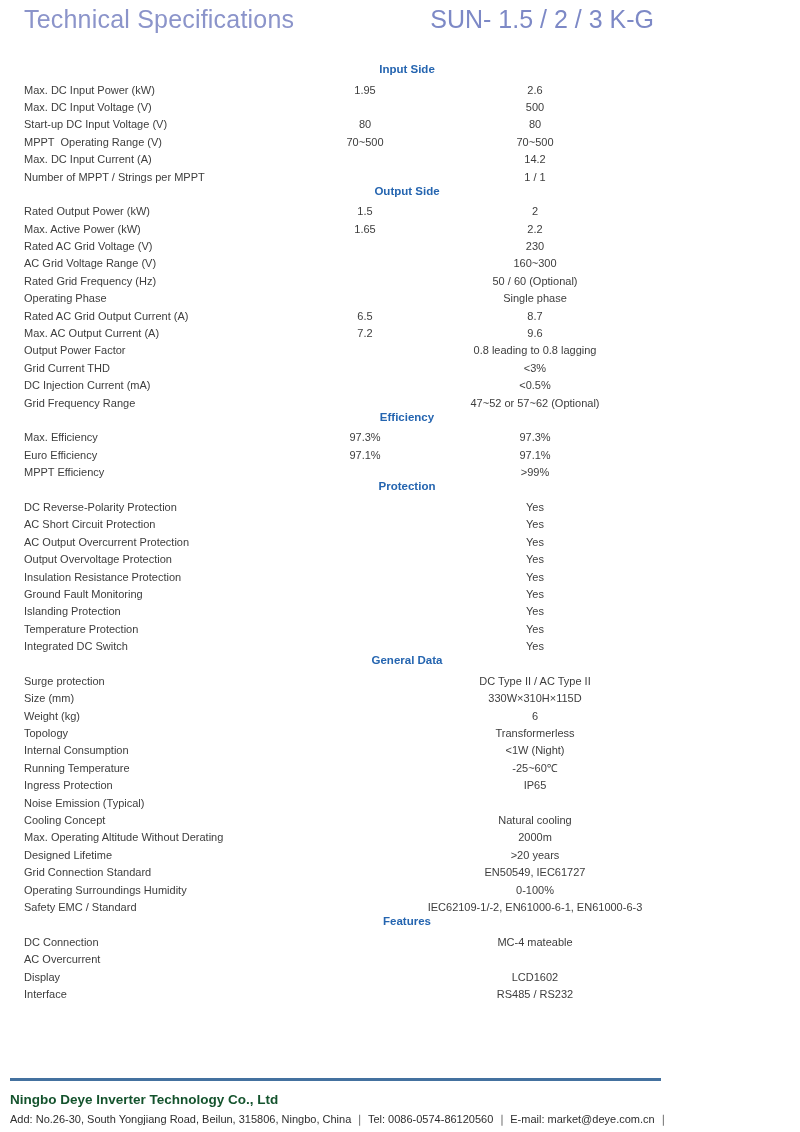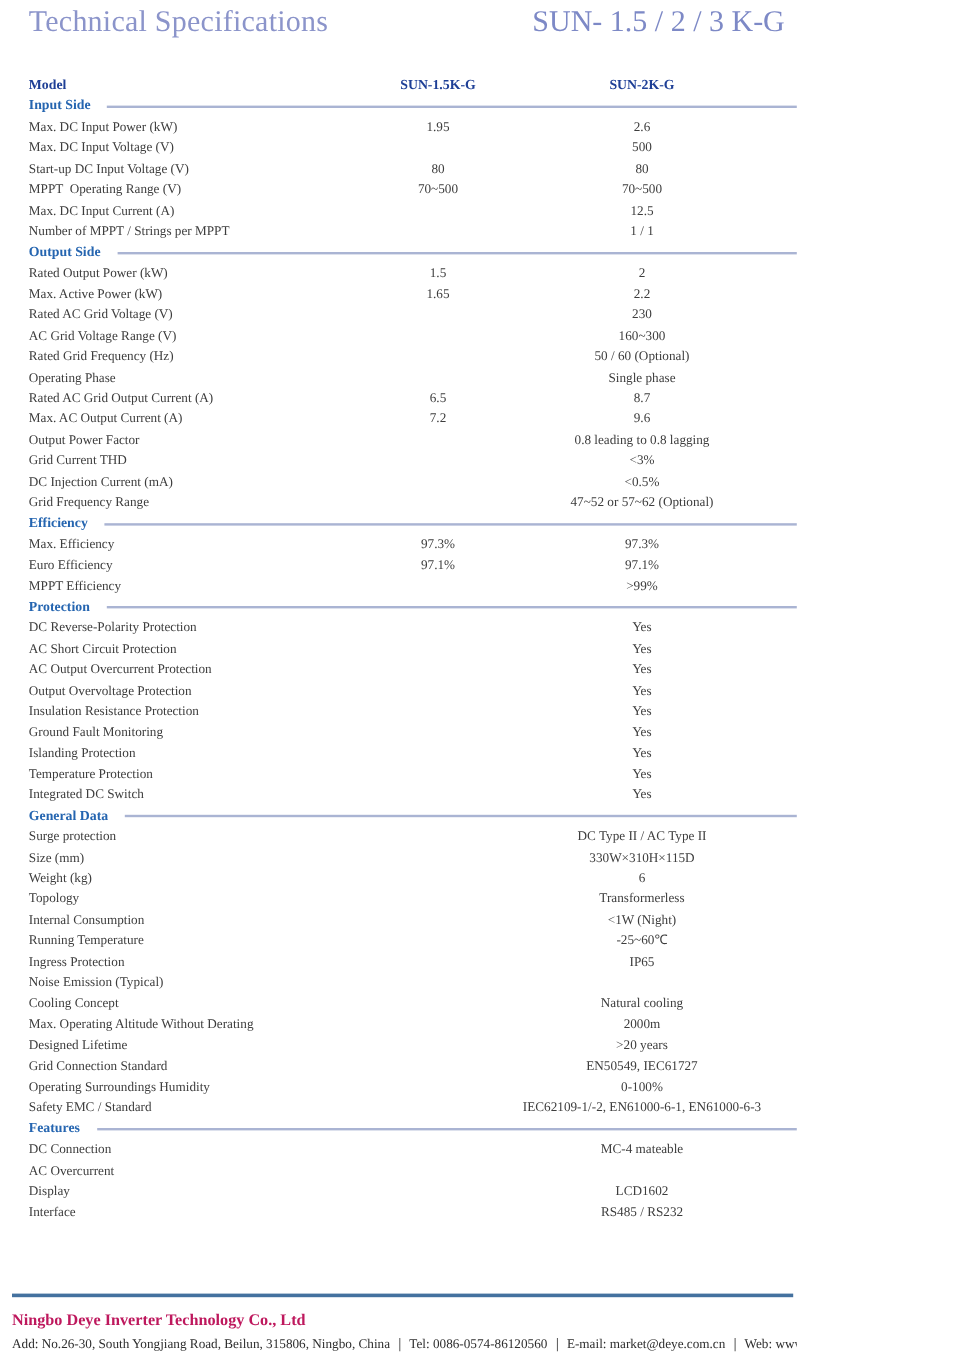--- a/index.html
+++ b/index.html
@@ -1,21 +1,21 @@
 <!DOCTYPE html>
 <html><head>
 <meta charset="utf-8">
 <style>
   html, body { margin: 0; padding: 0; background: #ffffff; }
   .page {
     position: relative;
     width: 664px;
     height: 1132px;
     background: #ffffff;
-    font-family: Liberation Serif, serif;
+    font-family: Liberation Sans, sans-serif;
     overflow: hidden;
   }
   
   .header {
     display: flex;
     justify-content: space-between;
     align-items: flex-start;
     padding: 5px 10px 0 24px;
   }
   .page-title {
@@ -44,20 +44,21 @@
   .center { text-align: center; }
   .span3 { grid-column: 2 / 5; }
   .model-row .cell {
     color: #1e3f96;
     font-weight: 700;
     font-size: 11.5px;
   }
   .section-row {
     display: flex;
     align-items: center;
+    flex-direction: column;
   }
   .section-title {
     font-size: 11.5px;
     font-weight: 700;
     color: #2565b0;
     line-height: 1;
   }
   .section-line {
     flex: 1;
     height: 2px;
@@ -72,21 +73,21 @@
     top: 1078px;
     height: 3px;
     background: #44719f;
   }
   .company-name {
     position: absolute;
     left: 10px;
     top: 1092px;
     font-size: 13.5px;
     font-weight: 700;
-    color: #be185d;
+    color: #14532d;
   }
   .company-contact {
     position: absolute;
     left: 10px;
     top: 1112px;
     font-size: 11px;
     color: #2e2e2e;
     white-space: nowrap;
   }
 </style>
@@ -94,26 +95,20 @@
 <body>
 
 <div class="page">
 
   <div class="header">
     <div class="page-title">Technical Specifications</div>
     <div class="product-name">SUN- 1.5 / 2 / 3 K-G</div>
   </div>
 
   <div class="spec-table" id="spec-table">
-      <div class="row model-row">
-        <div class="cell">Model</div>
-        <div class="cell center">SUN-1.5K-G</div>
-        <div class="cell center">SUN-2K-G</div>
-        <div class="cell center">SUN-3K-G</div>
-      </div>
       <div class="row section-row">
         <span class="section-title">Input Side</span>
         <span class="section-line"></span>
       </div>
       <div class="row data-row">
         <div class="cell">Max. DC Input Power (kW)</div>
         <div class="cell center">1.95</div>
         <div class="cell center">2.6</div>
         <div class="cell center">3.6</div>
       </div>
@@ -128,21 +123,21 @@
         <div class="cell center">80</div>
       </div>
       <div class="row data-row">
         <div class="cell">MPPT  Operating Range (V)</div>
         <div class="cell center">70~500</div>
         <div class="cell center">70~500</div>
         <div class="cell center">70~500</div>
       </div>
       <div class="row data-row">
         <div class="cell">Max. DC Input Current (A)</div>
-        <div class="cell center span3">12.5</div>
+        <div class="cell center span3">14.2</div>
       </div>
       <div class="row data-row">
         <div class="cell">Number of MPPT / Strings per MPPT</div>
         <div class="cell center span3">1 / 1</div>
       </div>
       <div class="row section-row">
         <span class="section-title">Output Side</span>
         <span class="section-line"></span>
       </div>
       <div class="row data-row">

